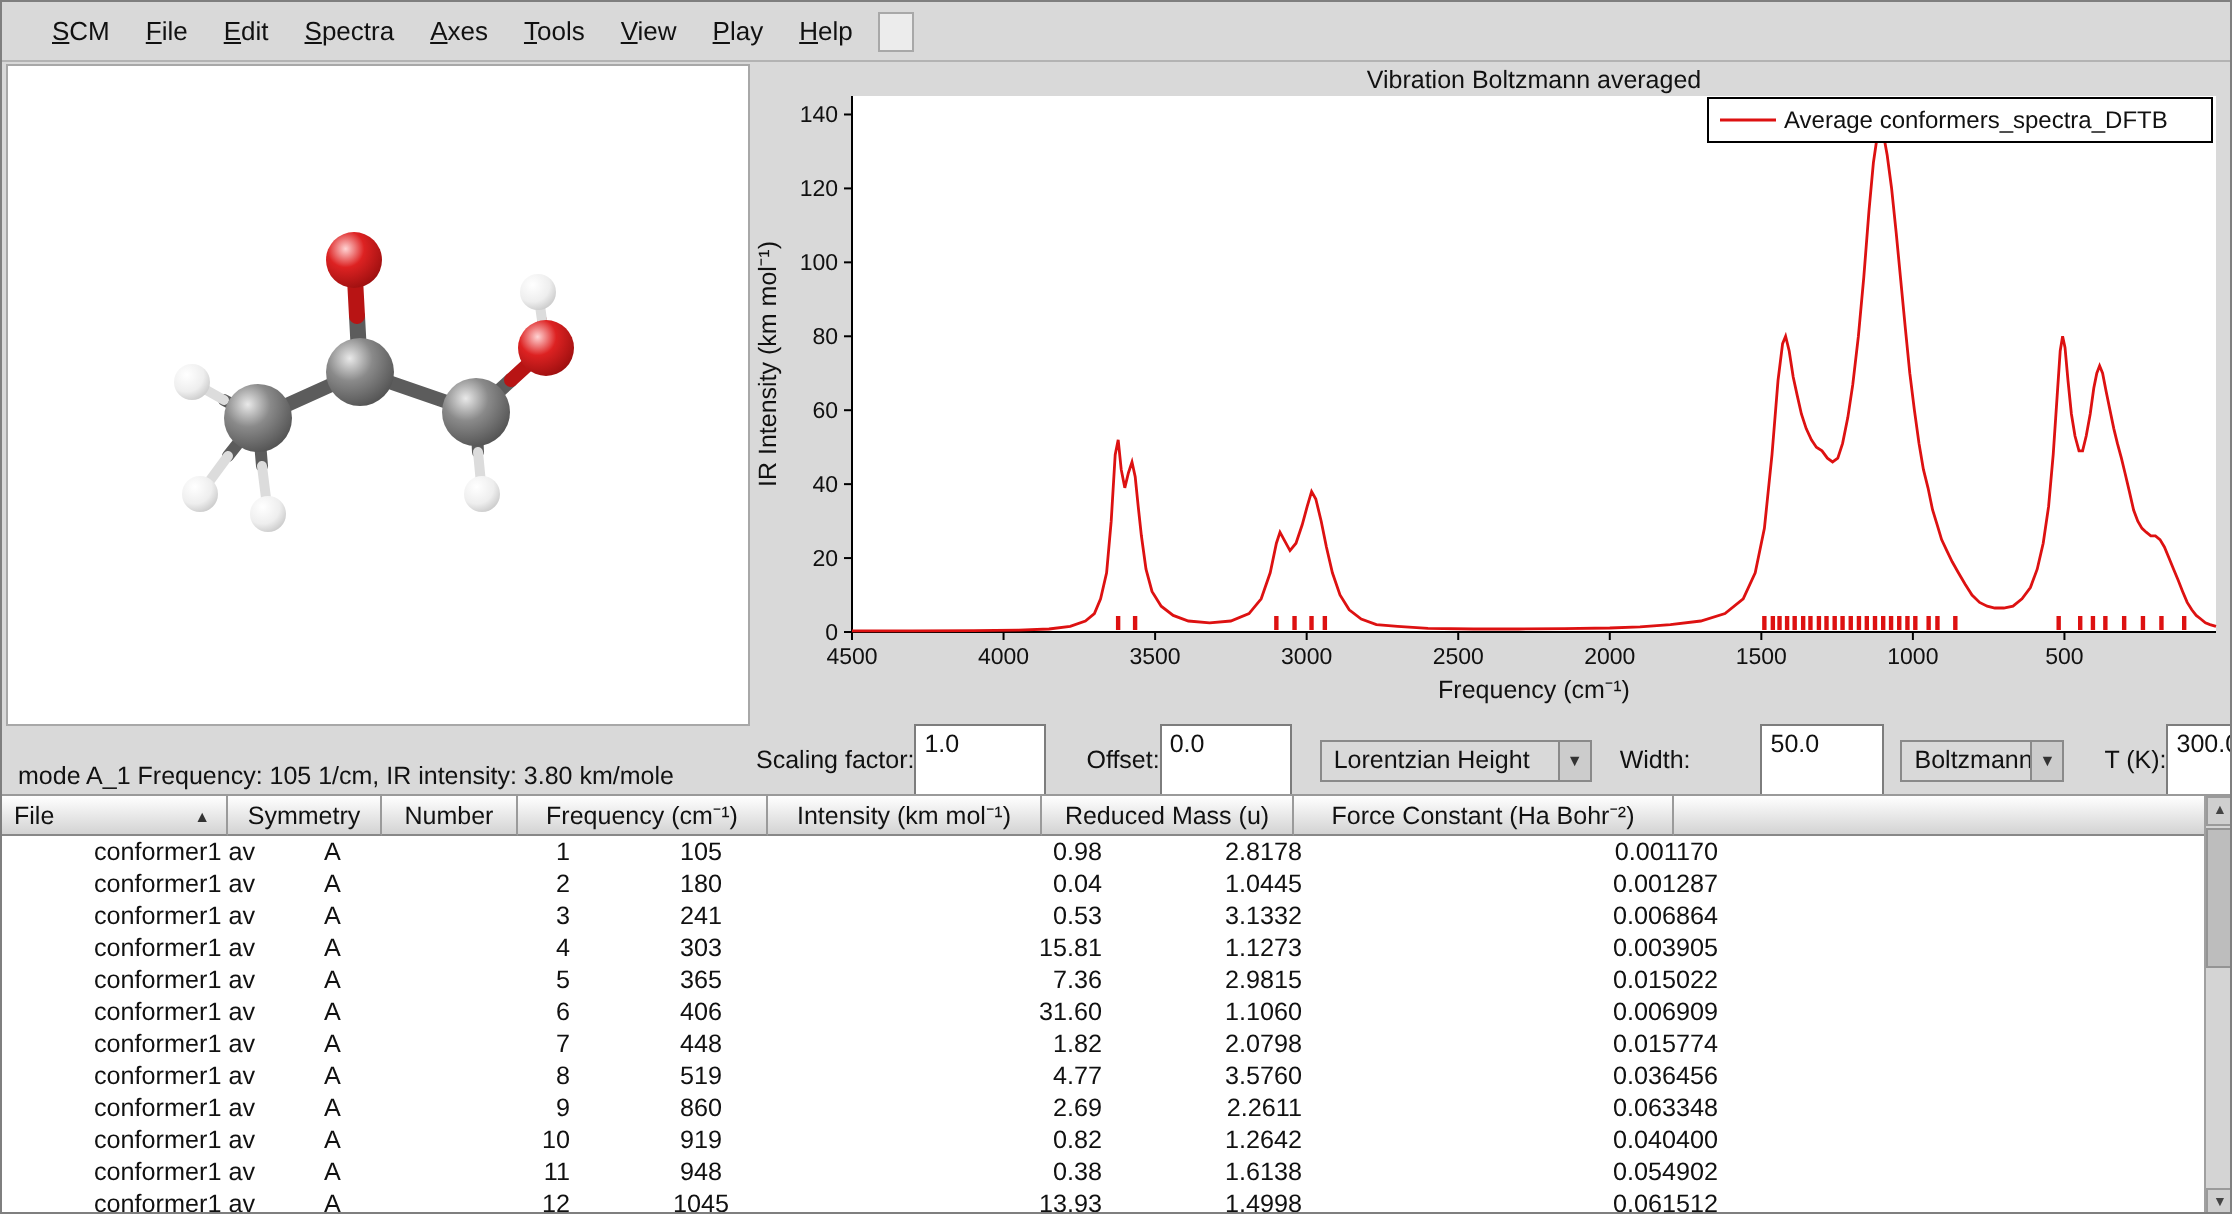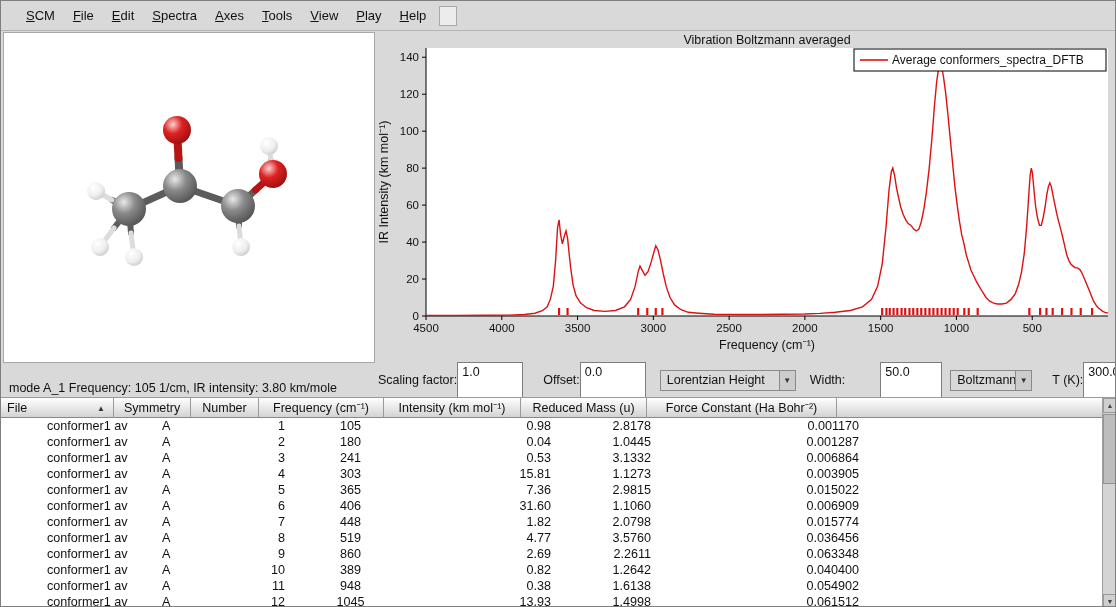--- a/index.html
+++ b/index.html
@@ -370,21 +370,21 @@
           <div class="td c3">860</div>
           <div class="td c4">2.69</div>
           <div class="td c5">2.2611</div>
           <div class="td c6">0.063348</div>
           <div class="td"></div>
         </div>
         <div class="trow tgrid">
           <div class="td c0">conformer1 av</div>
           <div class="td c1">A</div>
           <div class="td c2">10</div>
-          <div class="td c3">389</div>
+          <div class="td c3">919</div>
           <div class="td c4">0.82</div>
           <div class="td c5">1.2642</div>
           <div class="td c6">0.040400</div>
           <div class="td"></div>
         </div>
         <div class="trow tgrid">
           <div class="td c0">conformer1 av</div>
           <div class="td c1">A</div>
           <div class="td c2">11</div>
           <div class="td c3">948</div>

